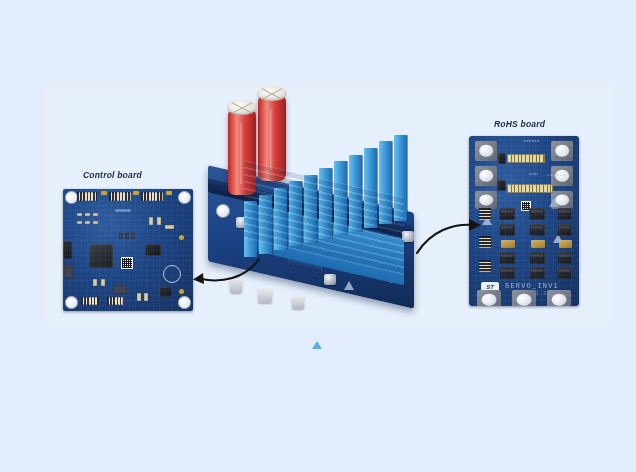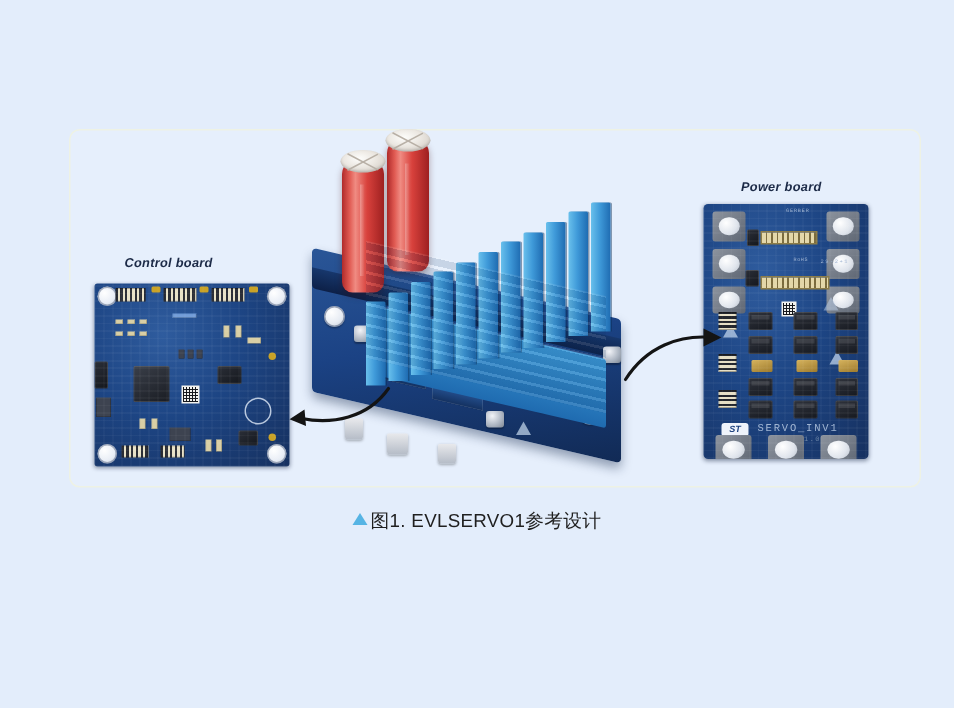--- a/index.html
+++ b/index.html
@@ -466,18 +466,18 @@
     <path d="M66 4 C52 24, 28 28, 8 24" fill="none" stroke="#141414" stroke-width="2.1" stroke-linecap="round"></path>
     <polygon points="10,18 0,24.5 11,29" fill="#141414"></polygon>
   </svg>
 
   <svg class="arrow-svg" style="left:366px; top:130px;" width="72" height="40" viewBox="0 0 72 40">
     <path d="M4 36 C18 14, 40 6, 62 8" fill="none" stroke="#141414" stroke-width="2.1" stroke-linecap="round"></path>
     <polygon points="56,2 68,8 56,14" fill="#141414"></polygon>
   </svg>
 
   <div class="board-label" id="control-board-label" style="left:36px; top:83px;">Control board</div>
-  <div class="board-label" id="power-board-label" style="left:447px; top:32px;">Power board</div>
+  <div class="board-label" id="power-board-label" style="left:447px; top:32px;">RoHS board</div>
 </div>
 
 <div id="figure-caption">
-  <span id="caption-marker" style="border-bottom-color: rgb(86, 180, 228);"></span><span>图1. EVLSERVO1参考设计</span>
+  <span id="caption-marker" style="border-bottom-color: rgb(86, 180, 228);"></span>
 </div>
 
 </body></html>

